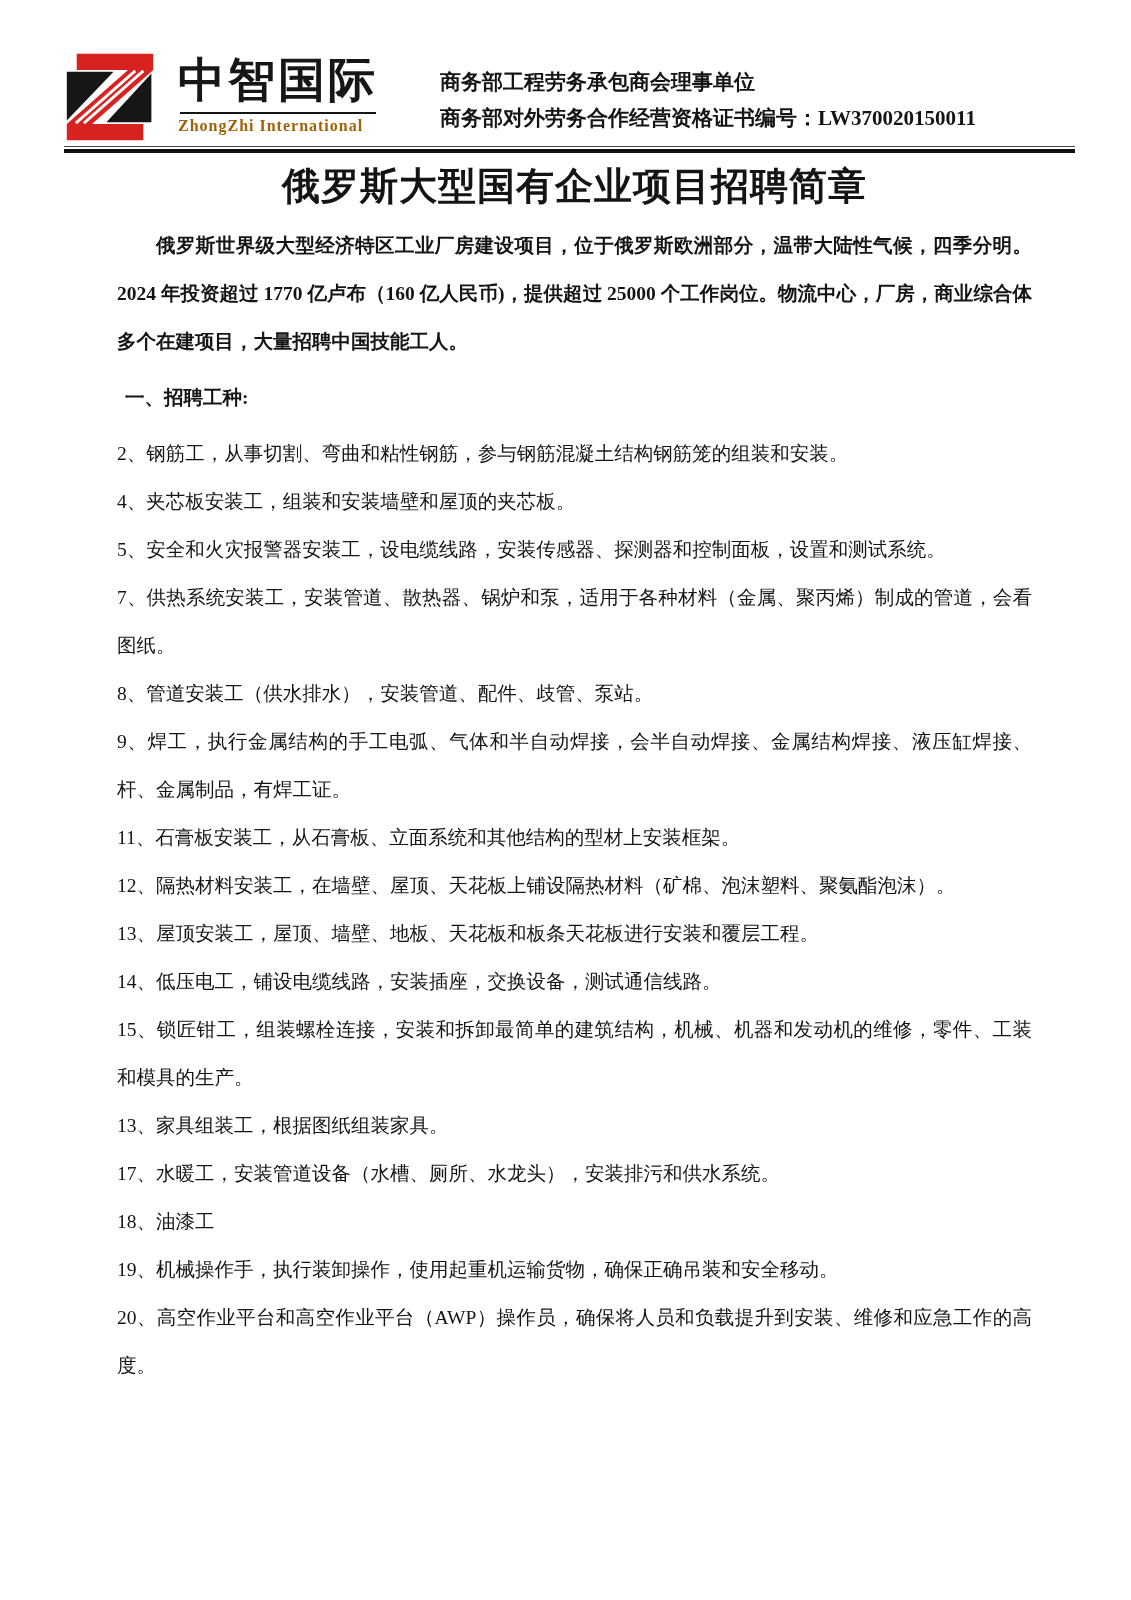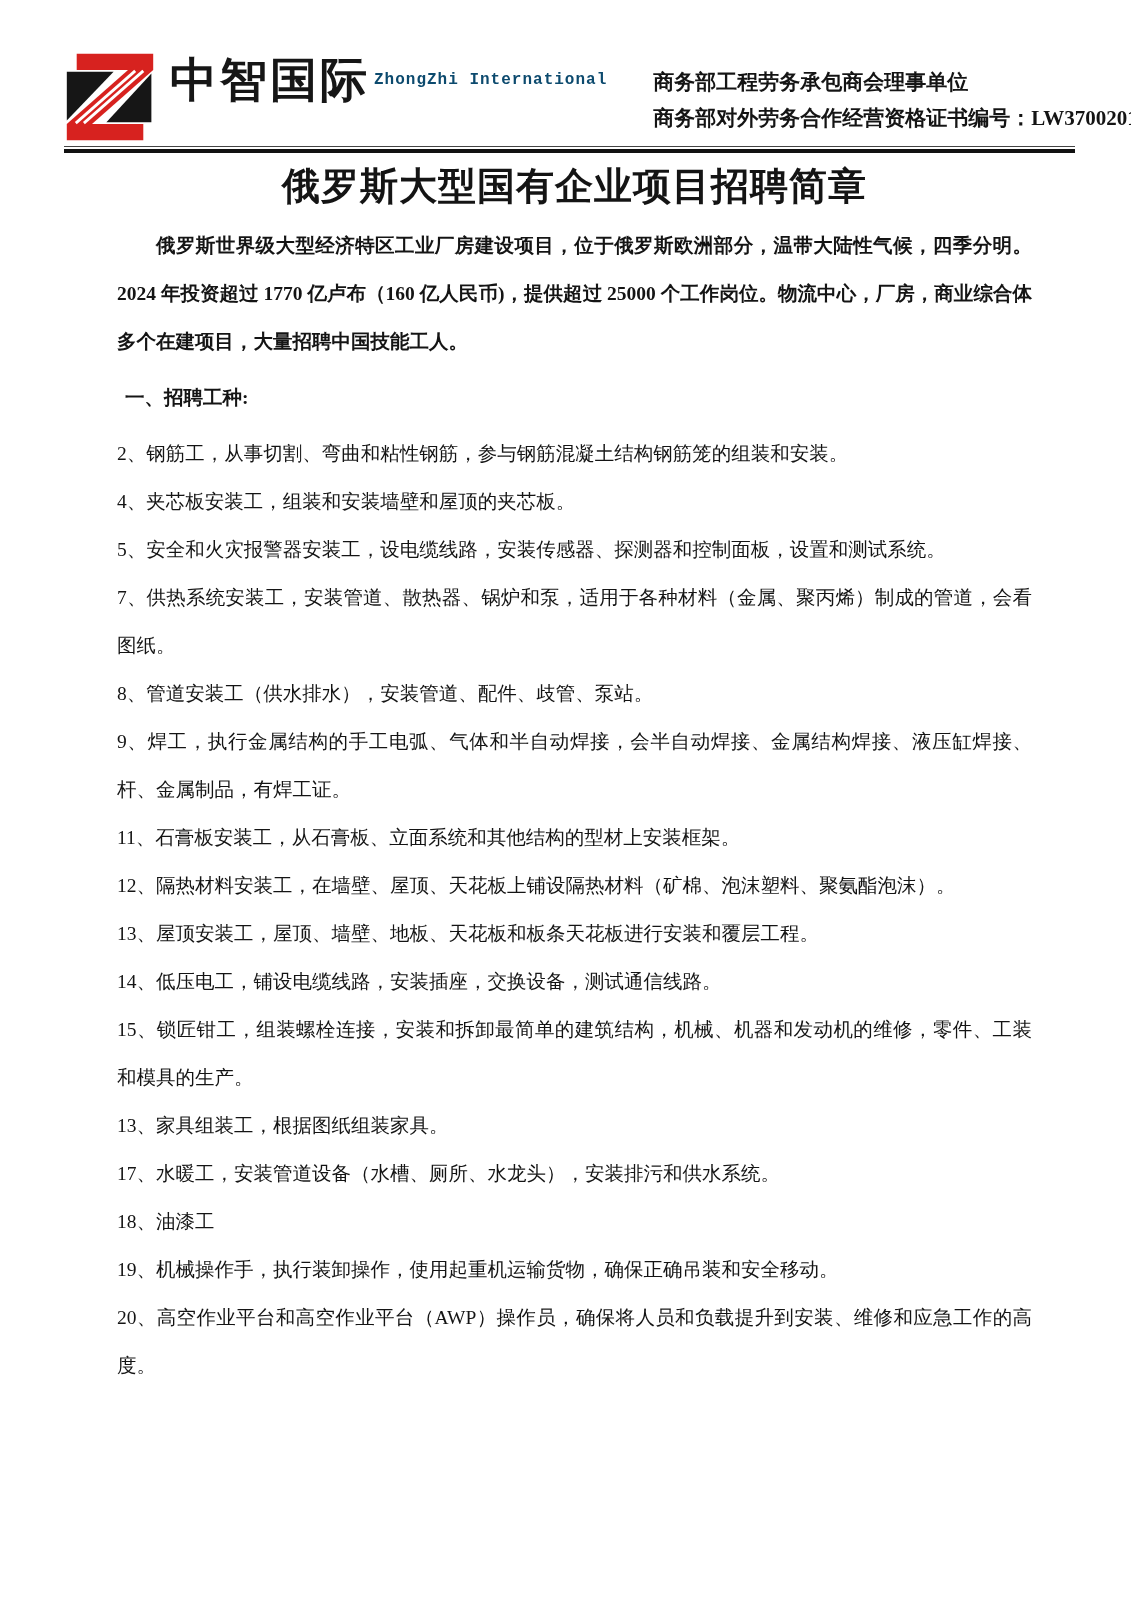--- a/index.html
+++ b/index.html
@@ -13,34 +13,34 @@
   .page{position:absolute;inset:0;background:#fff;}
 
   
   .header{
     position:absolute;left:64px;top:52px;right:56px;
     display:flex;align-items:flex-start;
   }
   .logo{display:flex;align-items:flex-start;}
   .logo-mark{width:92px;height:90px;flex:0 0 auto;}
   .logo-mark svg{width:92px;height:90px;display:block;}
-  .logo-text{margin-left:14px;display:flex;flex-direction:row;align-items:center;}
+  .logo-text{margin-left:22px;display:flex;flex-direction:column;}
   .logo-cn{
     font-family:"Liberation Sans","DejaVu Sans",sans-serif;
     font-weight:bold;font-size:47px;line-height:56px;
     letter-spacing:3px;color:#161616;white-space:nowrap;
   }
   .logo-divider{height:2px;background:#161616;margin:4px 2px 3px 2px;}
   .logo-en{
-    font-family:Liberation Mono, monospace;
-    font-weight:bold;font-size:16px;letter-spacing:1px;color:#0c4a6e;
+    font-family:Liberation Serif, serif;
+    font-weight:bold;font-size:16px;letter-spacing:1px;color:#a16207;
     white-space:nowrap;
   }
   .creds{
-    margin-left:46px;padding-top:12px;
+    margin-left:62px;padding-top:12px;
     font-weight:bold;font-size:21px;line-height:36px;
     white-space:nowrap;color:#141414;
   }
   .cred-line{display:block;}
 
   
   .header-rule{
     position:absolute;left:64px;right:56px;top:146px;
   }
   .header-rule .thin{height:1px;background:#444;}

